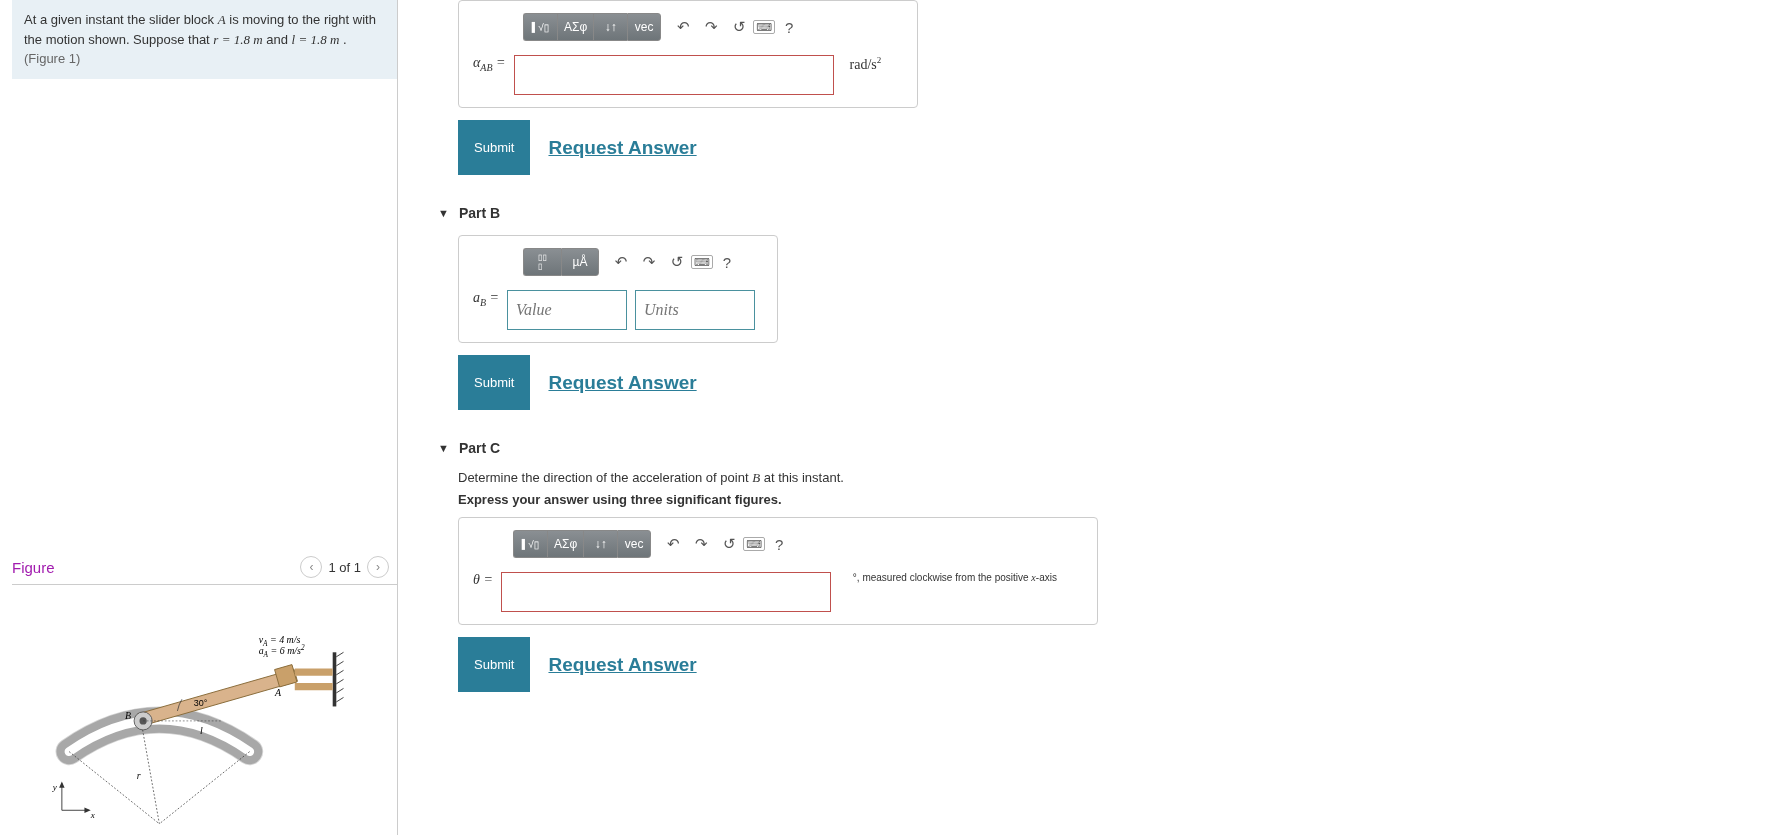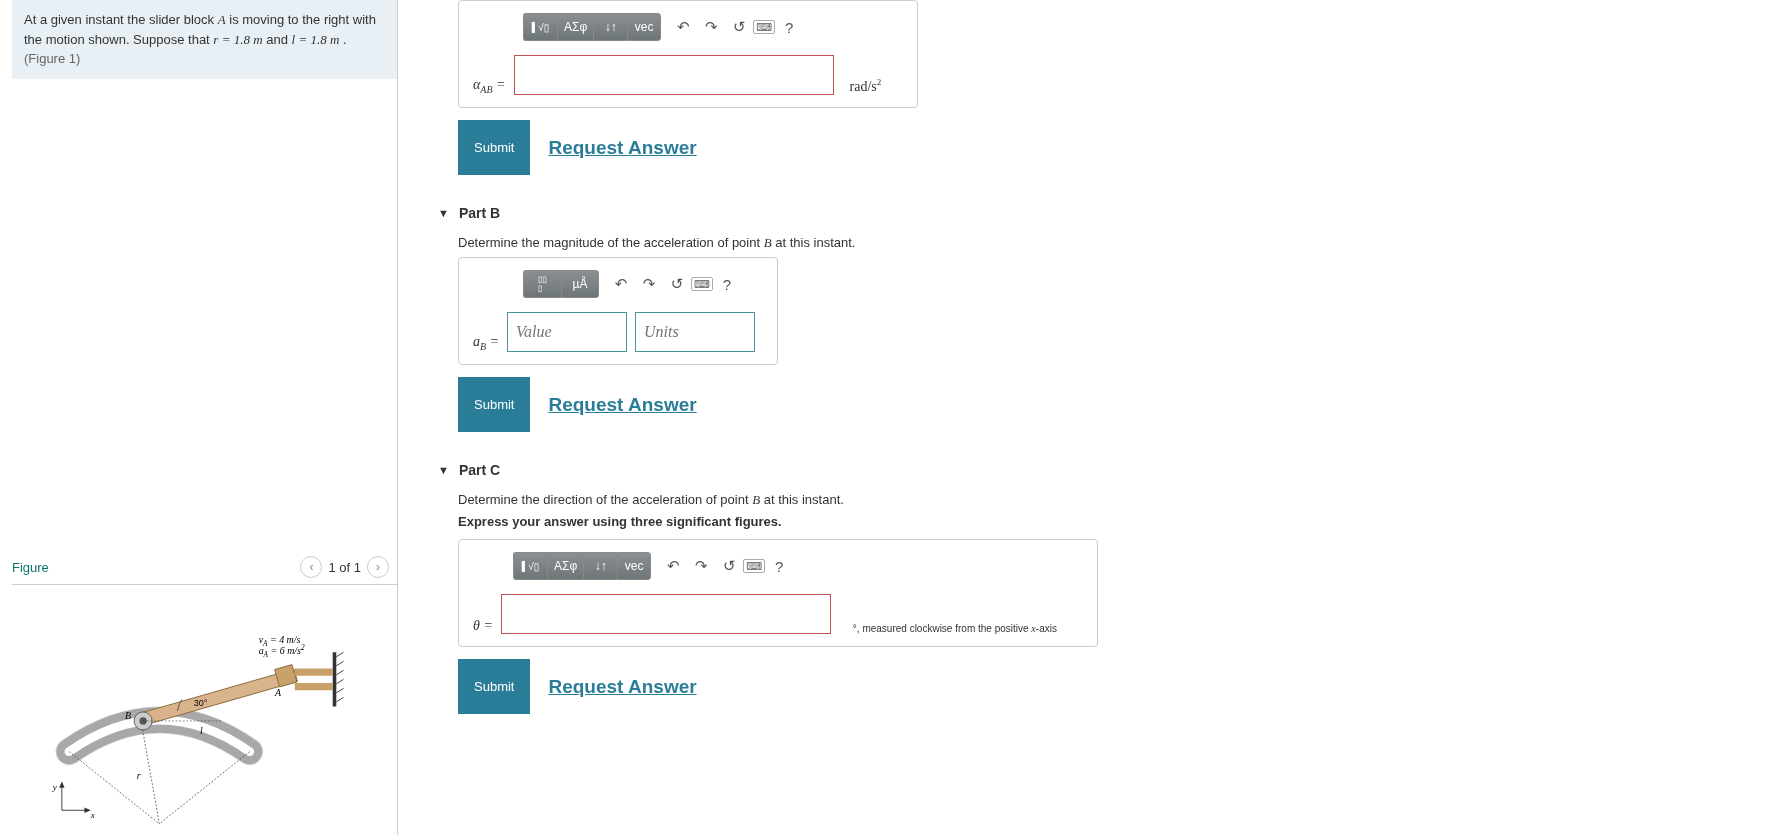--- a/index.html
+++ b/index.html
@@ -35,21 +35,21 @@
     margin-top: auto;
     padding: 0 0 0 0;
   }
   .figure-header {
     display: flex;
     align-items: center;
     justify-content: space-between;
     border-bottom: 1px solid #ccc;
     padding: 6px 8px 6px 0;
   }
-  .figure-title { font-size: 13px; color: #0f766e; }
+  .figure-title { font-size: 15px; color: #a21caf; }
   .fig-nav { display: flex; align-items: center; gap: 6px; font-size: 13px; }
   .nav-btn {
     width: 22px; height: 22px; border: 1px solid #ccc; border-radius: 50%;
     display: flex; align-items: center; justify-content: center;
     color: #888; background: #fff; cursor: pointer; font-size: 12px;
   }
   .figure-body {
     padding: 20px 30px 0 30px;
     display: flex;
     justify-content: center;
@@ -93,21 +93,21 @@
     border-right: none;
   }
   .toolbar .tbtn:first-child { border-top-left-radius: 3px; border-bottom-left-radius: 3px;}
   .toolbar .tbtn.last-grey { border-right: 1px solid #888; border-top-right-radius: 3px; border-bottom-right-radius: 3px; margin-right: 8px;}
   .toolbar .ibtn {
     background: none; border: none; color: #555; cursor: pointer;
     width: 28px; height: 28px; font-size: 15px;
     display: flex; align-items: center; justify-content: center;
   }
   .toolbar .ibtn.kb { font-size: 11px; border:1px solid #aaa; border-radius:2px; width:22px; height:14px; padding:0;}
-  .answer-row { display: flex; align-items: flex-end; gap: 8px; }
+  .answer-row { display: flex; align-items: flex-start; gap: 8px; }
   .var-label { font-style: italic; font-family: 'Times New Roman', serif; font-size: 14px;}
   .sub { font-size: 10px; vertical-align: sub; font-style: italic;}
   .answer-input {
     border: 1px solid #c0504d; background: #fff;
     height: 40px; width: 320px; padding: 4px 8px; font-size: 14px;
   }
   .answer-input.teal { border-color: #4a919e; width: 120px; font-style: italic; color:#aaa; font-size:16px; font-family:'Times New Roman',serif;}
   .answer-input.teal.units{ width:120px;}
   .wide-input{ width:330px; border-color:#c0504d;}
   .unit-label { font-family: 'Times New Roman', serif; font-size: 14px; margin-left: 8px; }
@@ -223,23 +223,20 @@
   <div class="submit-row">
     <button class="submit-btn">Submit</button>
     <a class="request-link">Request Answer</a>
   </div>
 
   
   <div class="part-header">
     <span class="part-caret">▼</span>
     <span>Part B</span>
   </div>
-  <div class="part-prompt">
-    <span>Determine the magnitude of the acceleration of point </span><span class="it">B</span><span> at this instant.</span>
-  </div>
   <div class="answer-box" style="min-width:320px">
     <div class="toolbar tb-b" style="margin-left:50px">
       <div class="tbtn">
           <span style="font-size:8px">▯▯<br>▯</span>
         </div>
       <div class="tbtn last-grey">µÅ</div>
       <button class="ibtn">↶</button>
       <button class="ibtn">↷</button>
       <button class="ibtn">↺</button>
       <button class="ibtn kb">⌨</button>

